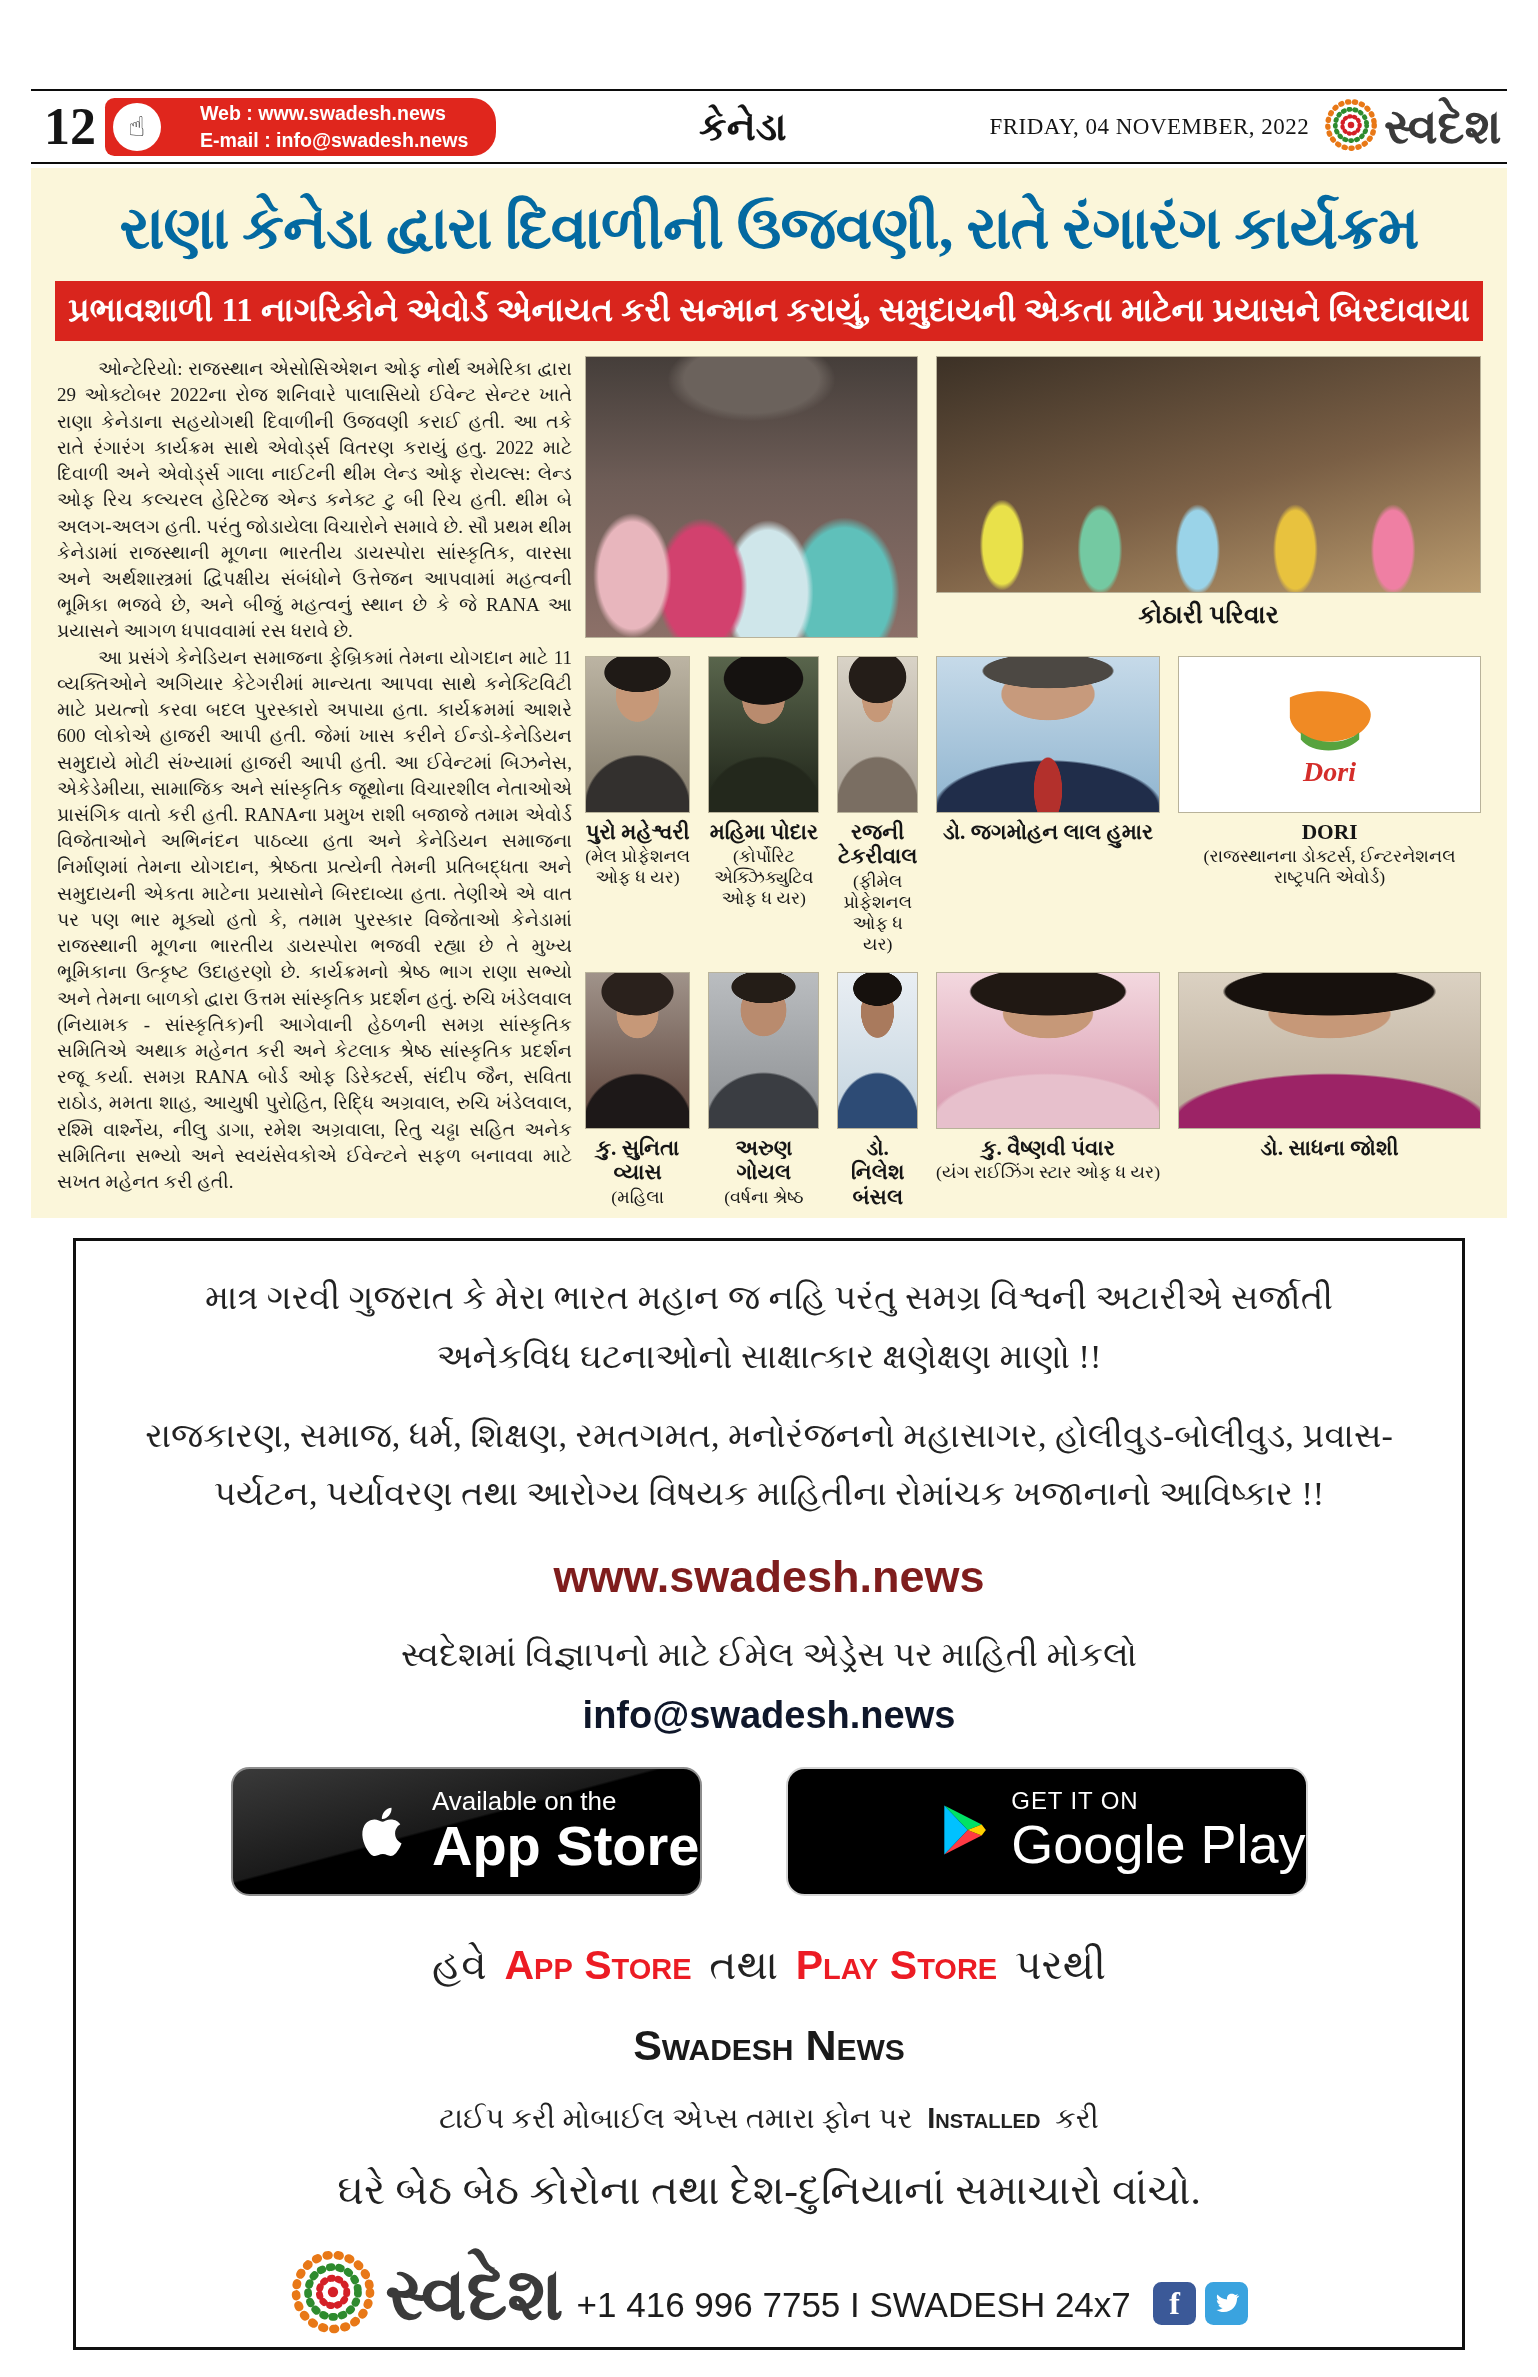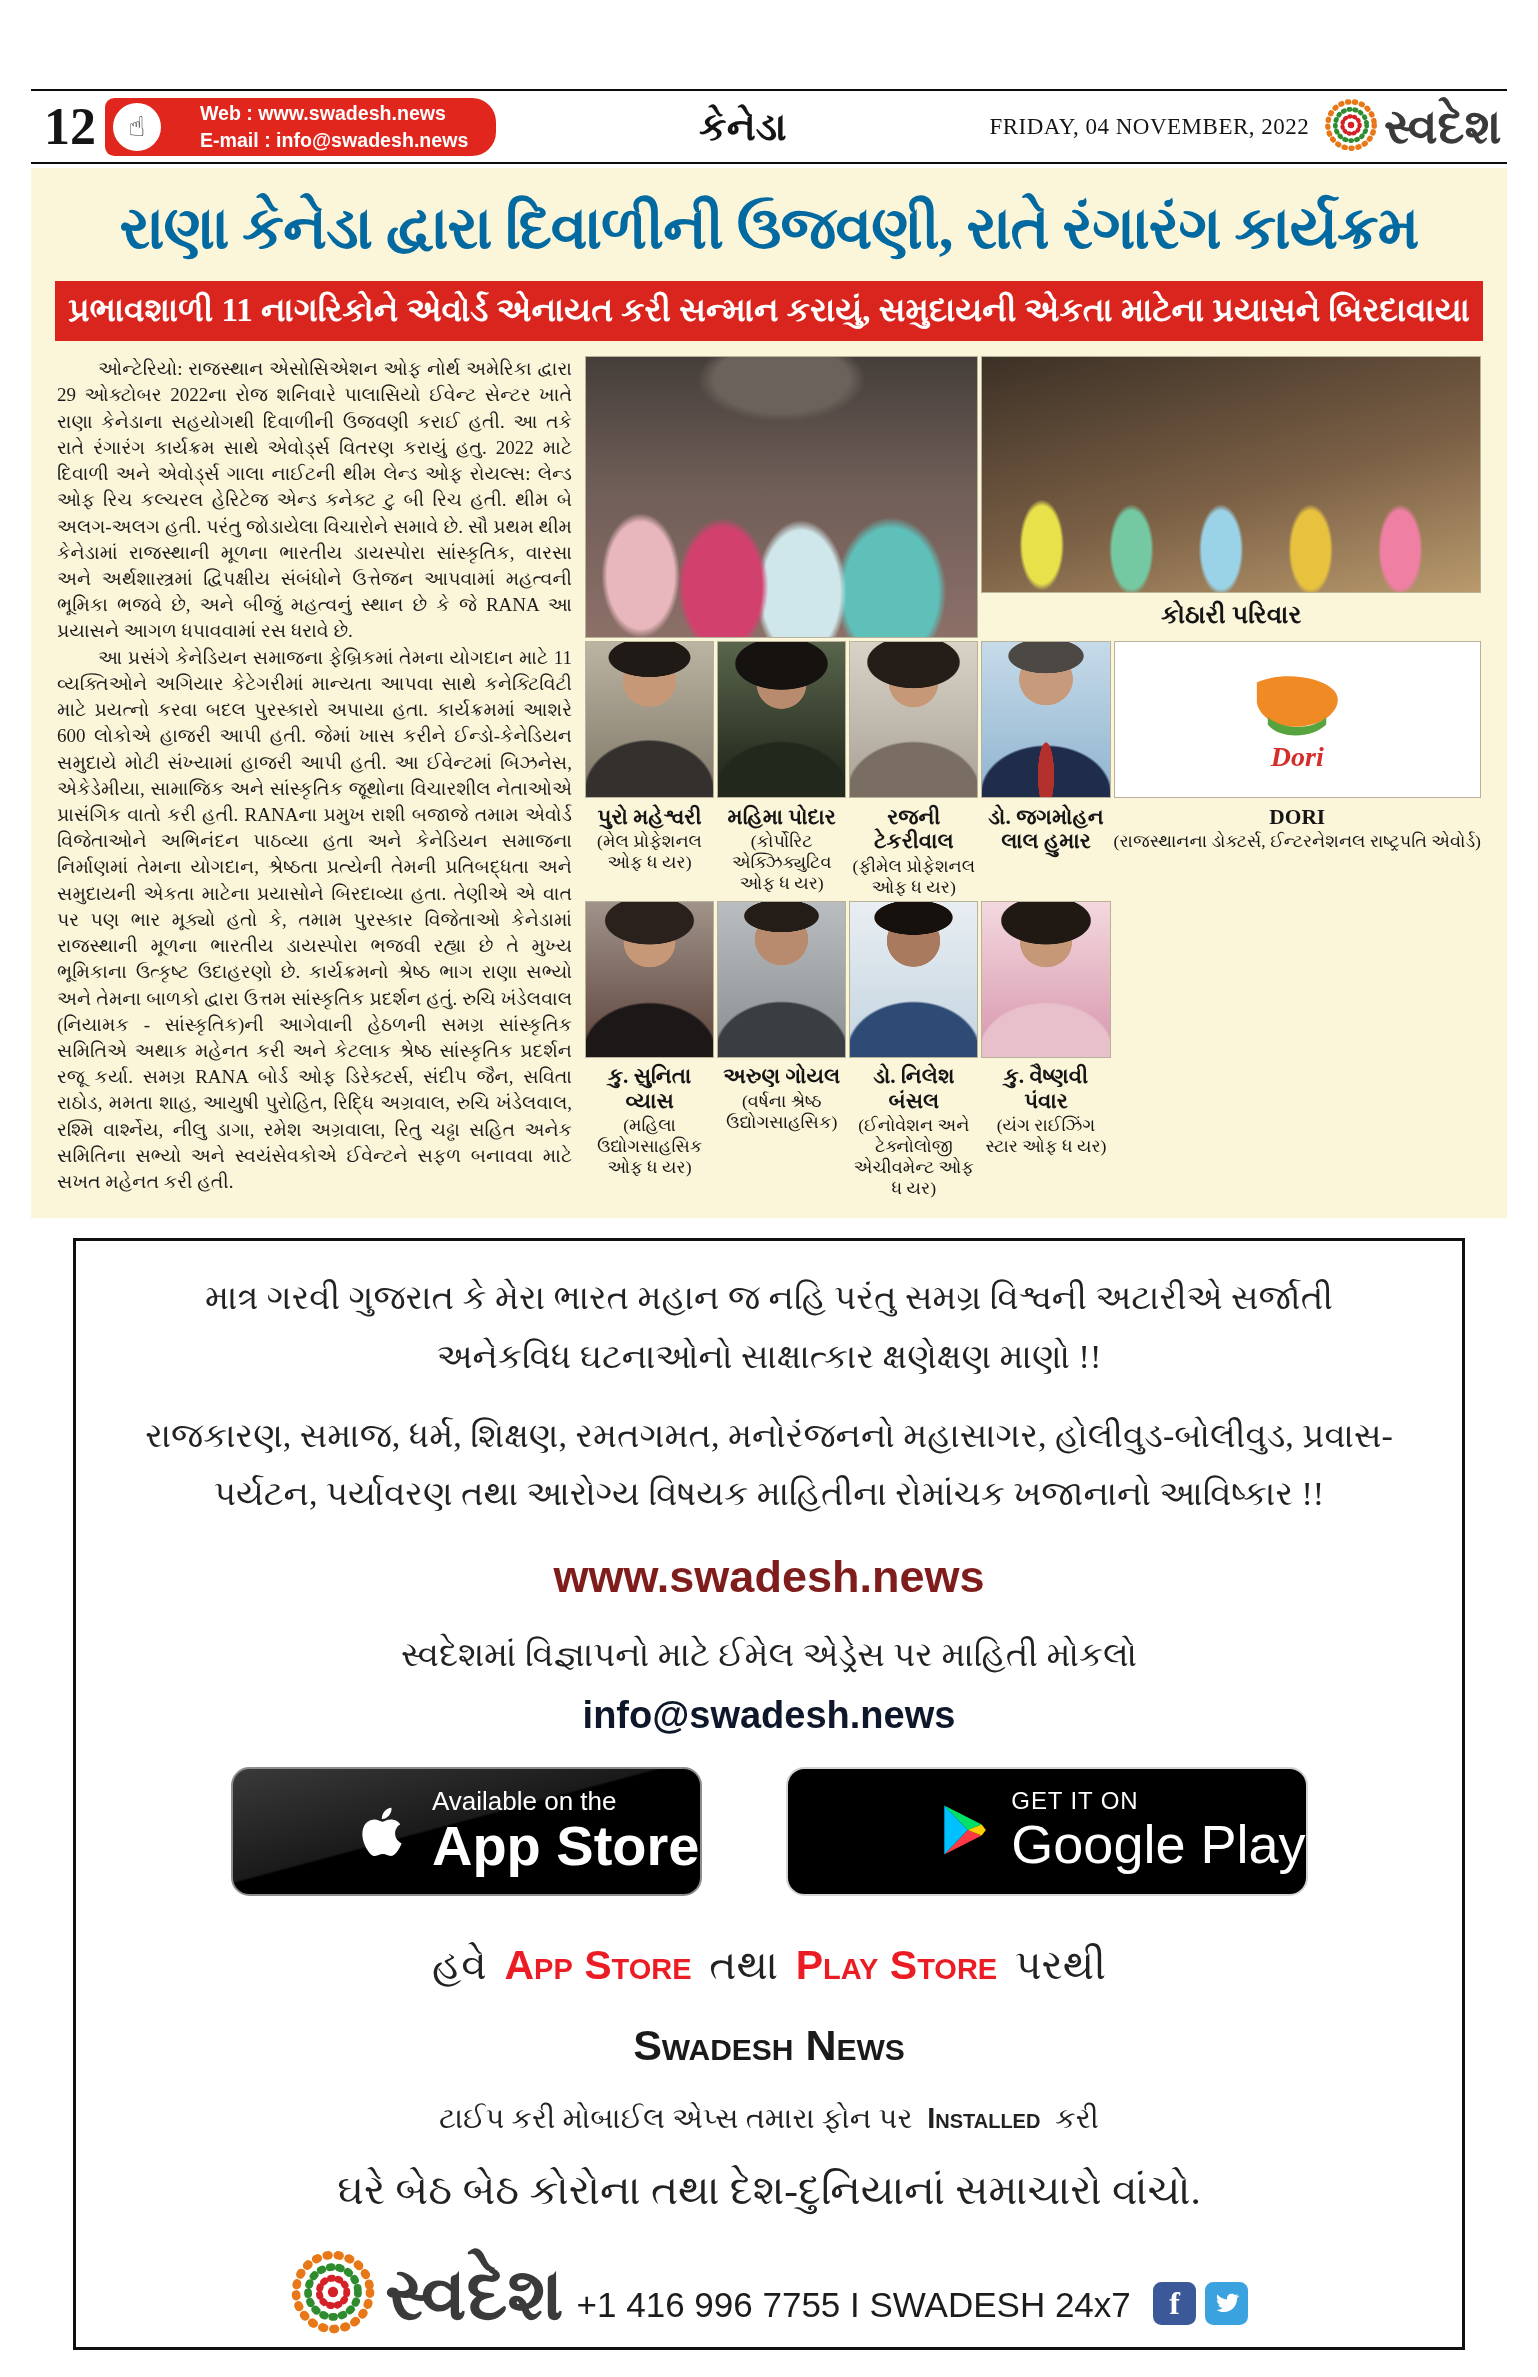--- a/index.html
+++ b/index.html
@@ -36,21 +36,21 @@
     text-align:center; font-size:59px; font-weight:bold; line-height:1.1;
     padding:28px 9.3px 20.5px; color:#0369a1; letter-spacing:-0.9px;
   }
   .subbar {
     margin:0 24px; background:#d9251d; color:#ffffff; text-align:center;
     font-size:33px; font-weight:bold; padding:10.3px 3.7px; line-height:1.2;
   }
   .article { display:flex; gap:13px; padding:15px 26px 5.6px; height:867px; overflow:hidden; }
   .body-col { width:515px; flex:none; font-size:19px; line-height:1.38; text-align:justify; color:#1b1b1b; }
   .body-col p { text-indent:41px; }
-  .media-col { flex:1; display:grid; grid-template-columns:repeat(4,1fr); gap:3px; align-content:start; }
+  .media-col { flex:1; display:grid; grid-template-columns:repeat(3,1fr); gap:18px; align-content:start; }
 
   .photo { width:100%; border:0.9px solid #b8b29a; }
   .ph-event {
     grid-column:1 / 4; height:282px;
     background:
       radial-gradient(56px 89px at 14% 78%, #e8b6bd 0 60%, transparent 70%),
       radial-gradient(65px 98px at 35% 82%, #d2416e 0 60%, transparent 70%),
       radial-gradient(65px 103px at 55% 84%, #cfe6ea 0 60%, transparent 70%),
       radial-gradient(79px 107px at 78% 84%, #5fc0ba 0 60%, transparent 70%),
       radial-gradient(112px 56px at 50% 8%, #6b625c 0 60%, transparent 75%),
@@ -250,20 +250,25 @@
       <div class="pcard">
         <div class="photo ph-r2c3"></div>
         <div class="pname">ડો. નિલેશ બંસલ</div>
         <div class="ptitle">(ઈનોવેશન અને ટેક્નોલોજી એચીવમેન્ટ ઓફ ધ યર)</div>
       </div>
       <div class="pcard">
         <div class="photo ph-r2c4"></div>
         <div class="pname">કુ. વૈષ્ણવી પંવાર</div>
         <div class="ptitle">(યંગ રાઈઝિંગ સ્ટાર ઓફ ધ યર)</div>
       </div>
+      <div class="pcard">
+        <div class="photo ph-r2c5"></div>
+        <div class="pname">ડો. સાધના જોશી</div>
+        <div class="ptitle"></div>
+      </div>
     </div>
   </div>
 </div>
 
 <div class="adbox">
   <div class="adline ad-l1">માત્ર ગરવી ગુજરાત કે મેરા ભારત મહાન જ નહિ પરંતુ સમગ્ર વિશ્વની અટારીએ સર્જાતી અનેકવિધ ઘટનાઓનો સાક્ષાત્કાર ક્ષણેક્ષણ માણો !!</div>
   <div class="adline ad-l2">રાજકારણ, સમાજ, ધર્મ, શિક્ષણ, રમતગમત, મનોરંજનનો મહાસાગર, હોલીવુડ-બોલીવુડ, પ્રવાસ-પર્યટન, પર્યાવરણ તથા આરોગ્ય વિષયક માહિતીના રોમાંચક ખજાનાનો આવિષ્કાર !!</div>
   <div class="ad-web">www.swadesh.news</div>
   <div class="adline ad-emailline">સ્વદેશમાં વિજ્ઞાપનો માટે ઈમેલ એડ્રેસ પર માહિતી મોકલો</div>
   <div class="ad-email">info@swadesh.news</div>

